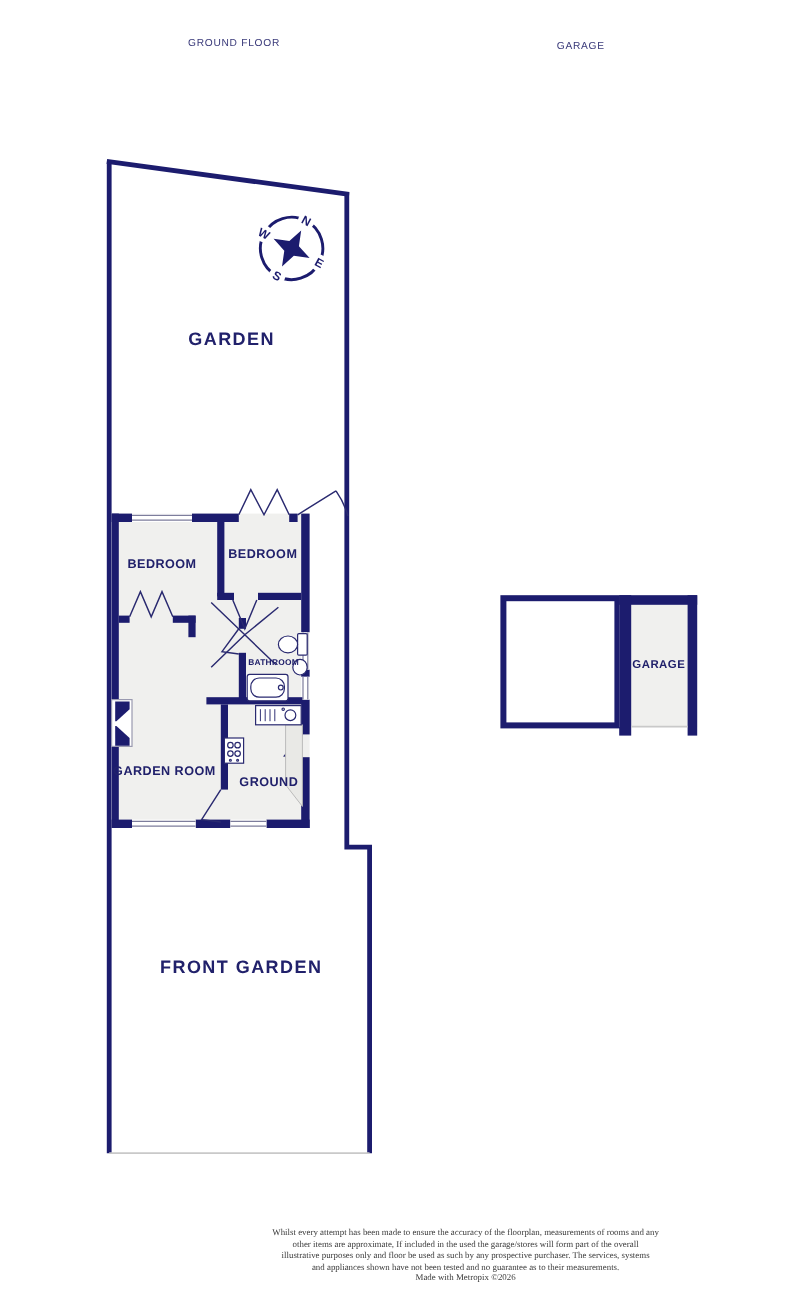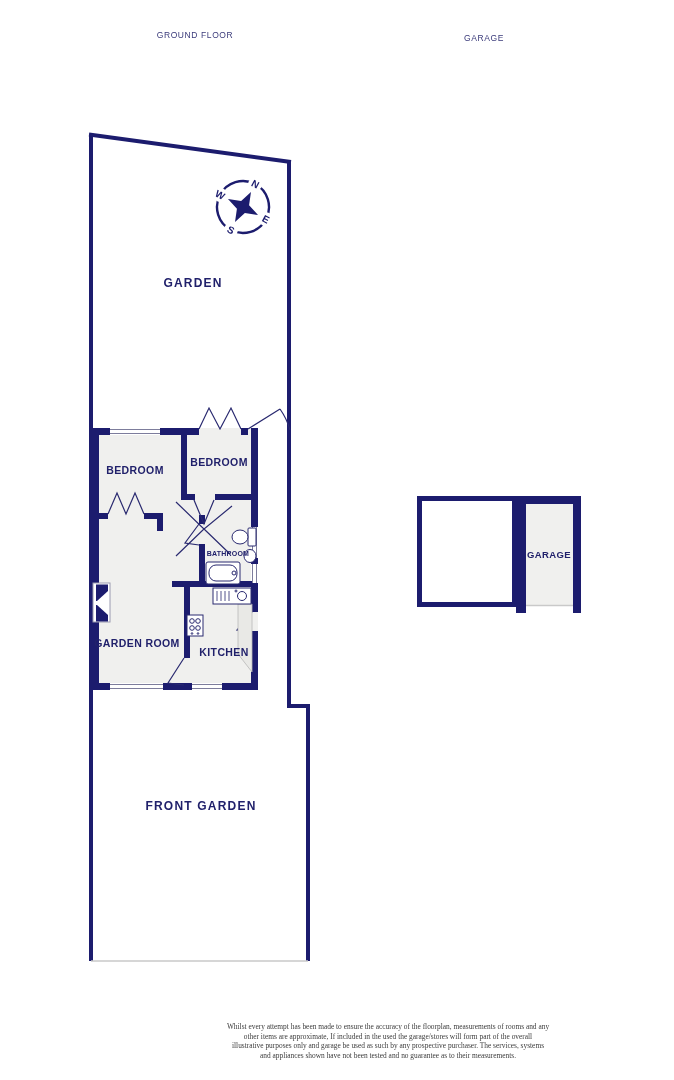--- a/index.html
+++ b/index.html
@@ -21,21 +21,21 @@
   .hdr{
     position:absolute;
     transform:translate(-50%,-50%);
     color:#3a3a7a;
     font-size:8.5px;
     letter-spacing:0.6px;
     white-space:nowrap;
     margin-left:20px;
   }
   .room-lbl{font-size:10.5px;letter-spacing:0.4px;}
-  .area-lbl{font-size:12px;letter-spacing:1.2px;text-align:right;}
+  .area-lbl{font-size:15px;letter-spacing:1.2px;text-align:right;}
   .tiny-lbl{font-size:7px;letter-spacing:0.2px;}
   .garage-lbl{font-size:9.5px;letter-spacing:0.4px;}
   #disclaimer{
     position:absolute;
     left:388px;top:1022px;
     transform:translateX(-50%);
     width:440px;
     text-align:center;
     font-size:7.4px;
     line-height:9.6px;
@@ -174,24 +174,25 @@
   </svg>
 
   <div class="hdr" style="left:175px;top:35px;">GROUND FLOOR</div>
   <div class="hdr" style="left:464px;top:38px;">GARAGE</div>
 
   <div class="lbl area-lbl" style="left:193px;top:283px;">GARDEN</div>
   <div class="lbl room-lbl" style="left:135px;top:470px;">BEDROOM</div>
   <div class="lbl room-lbl" style="left:219px;top:462px;">BEDROOM</div>
   <div class="lbl tiny-lbl" style="left:228px;top:553px;">BATHROOM</div>
   <div class="lbl room-lbl" style="left:137px;top:643px;">GARDEN ROOM</div>
-  <div class="lbl room-lbl" style="left:224px;top:652px;">KITCHEN</div>
+  <div class="lbl room-lbl" style="left:224px;top:652px;">GROUND</div>
   <div class="lbl area-lbl" style="left:201px;top:806px;">FRONT GARDEN</div>
   <div class="lbl garage-lbl" style="left:549px;top:554px;">GARAGE</div>
 
   <div id="disclaimer">
     <div>Whilst every attempt has been made to ensure the accuracy of the floorplan, measurements of rooms and any</div>
     <div>other items are approximate, If included in the used the garage/stores will form part of the overall</div>
-    <div>illustrative purposes only and garage be used as such by any prospective purchaser. The services, systems</div>
+    <div>illustrative purposes only and floor be used as such by any prospective purchaser. The services, systems</div>
     <div>and appliances shown have not been tested and no guarantee as to their measurements.</div>
+    <div>Made with Metropix ©2026</div>
   </div>
 
 </div>
 
 </body></html>

